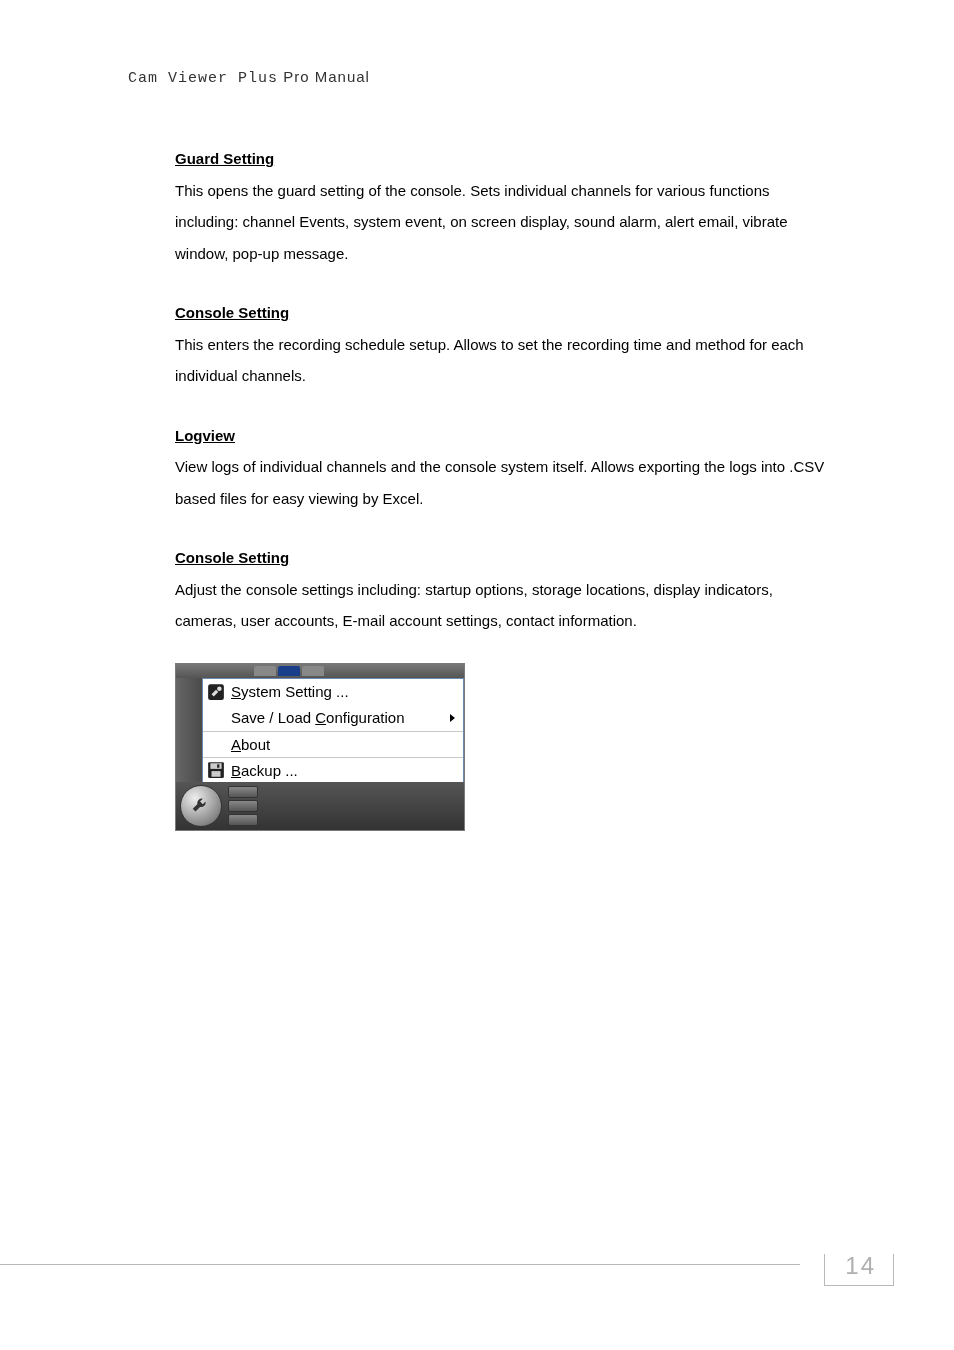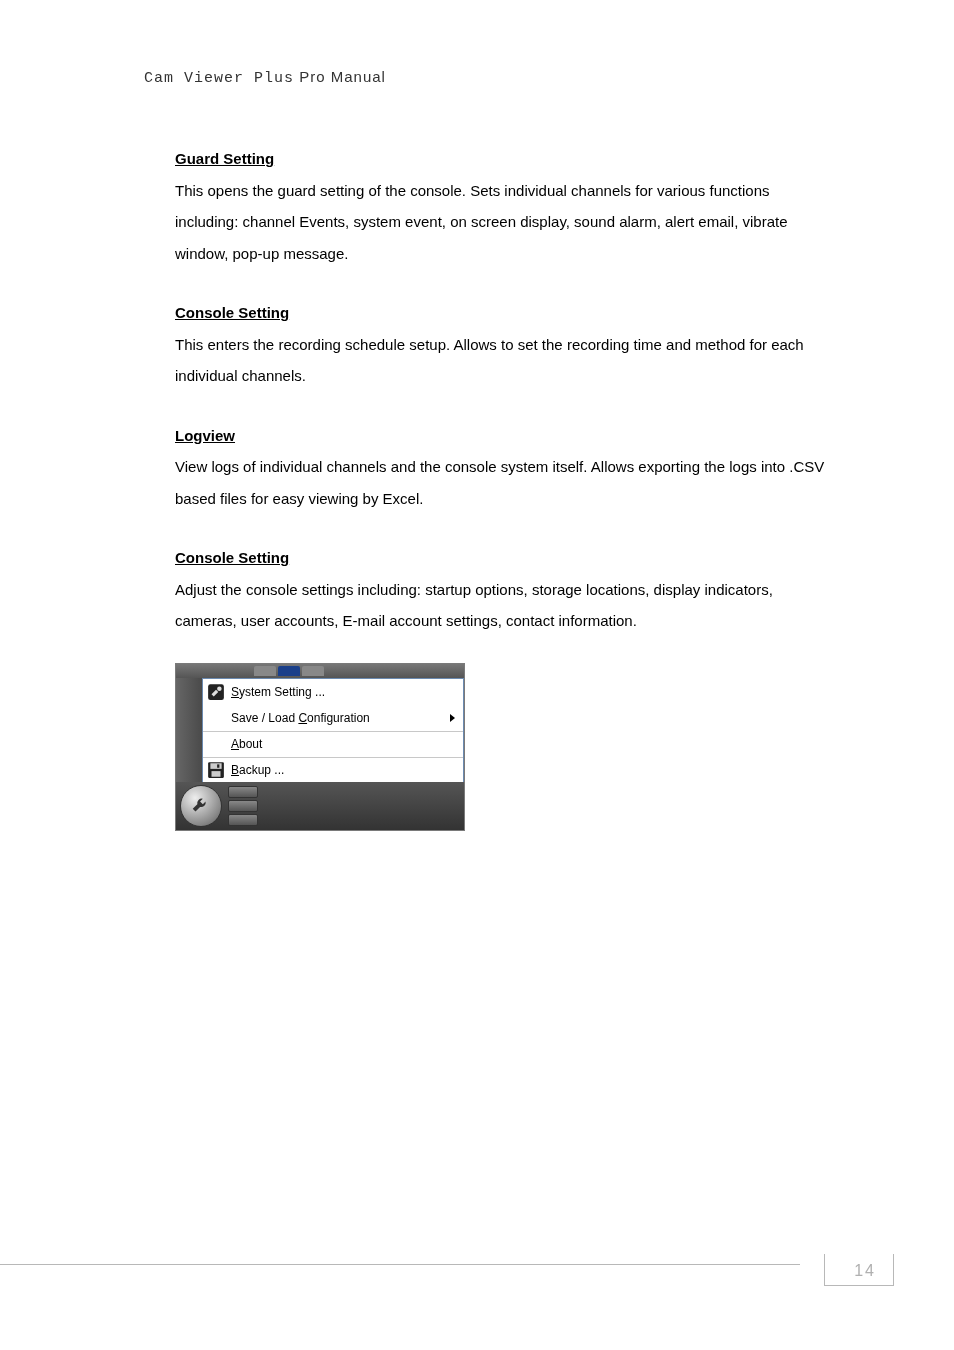--- a/index.html
+++ b/index.html
@@ -7,21 +7,21 @@
     width: 954px;
     height: 1350px;
     background: #fff;
     font-family: Arial, Helvetica, sans-serif;
     color: #000;
     position: relative;
   }
   .header {
     position: absolute;
     top: 68px;
-    left: 144px;
+    left: 128px;
     font-size: 15px;
     letter-spacing: 1px;
     color: #333;
   }
   .header .mono { font-family: "Courier New", monospace; font-size: 15px; letter-spacing: 1px; }
   .content {
     position: absolute;
     top: 115px;
     left: 175px;
     width: 650px;
@@ -59,21 +59,21 @@
   .menu-figure .tabs::before { left: 78px; width: 22px; background:#888; }
   .menu-figure .tabs .t2 { left: 102px; width: 22px; background:#1a3f8a; }
   .menu-figure .tabs .t3 { left: 126px; width: 22px; background:#888; }
   .menu-popup {
     position: absolute;
     top: 14px;
     left: 26px;
     right: 0;
     background: #fff;
     border: 1px solid #6b8ab0;
-    font-size: 12px;
+    font-size: 15px;
     line-height: 1;
   }
   .menu-row {
     display: flex;
     align-items: center;
     height: 26px;
     padding: 0 8px 0 4px;
   }
   .menu-row.sep { border-top: 1px solid #c8c8c8; }
   .menu-icon {
@@ -130,21 +130,21 @@
     position: absolute;
     bottom: 85px;
     left: 0;
     width: 800px;
     border-top: 1px solid #b8b8b8;
   }
   .page-number {
     position: absolute;
     bottom: 70px;
     right: 78px;
-    font-size: 16px;
+    font-size: 24px;
     color: #b0b0b0;
     letter-spacing: 2px;
   }
   .page-number-box {
     position: absolute;
     bottom: 64px;
     right: 60px;
     width: 70px;
     height: 32px;
     border-left: 1px solid #b8b8b8;

